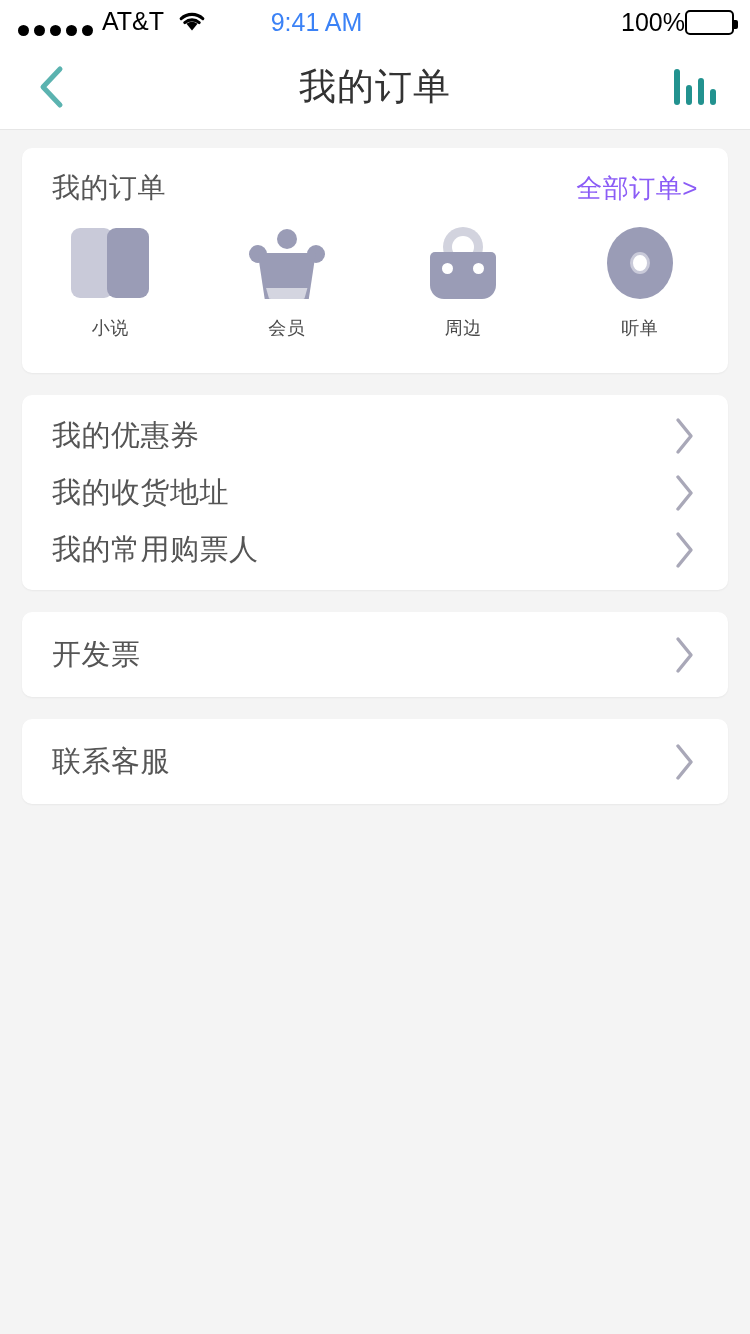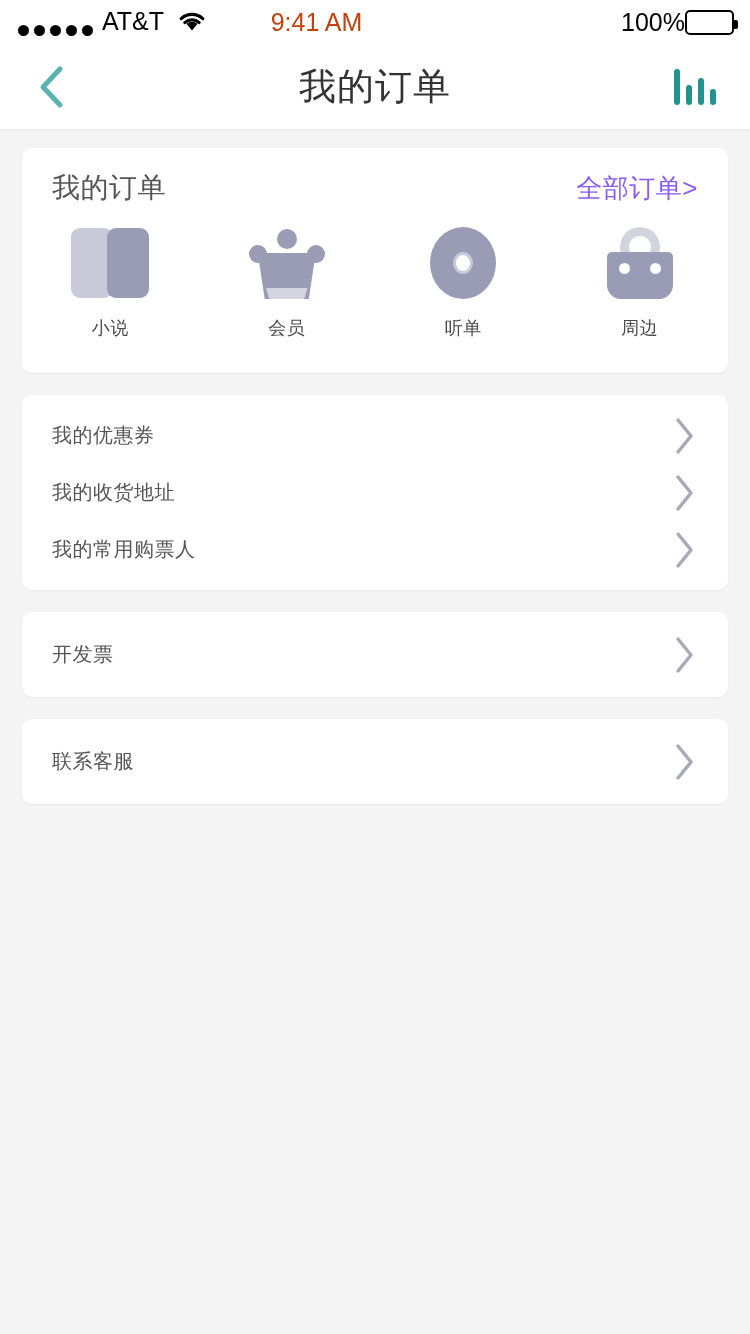--- a/index.html
+++ b/index.html
@@ -67,21 +67,21 @@
     margin-left: 4px;
     display: block;
   }
 
   .status-time {
     position: absolute;
     left: 0;
     width: 633px;
     text-align: center;
     font-size: 25px;
-    color: #c2410c;
+    color: #3b82f6;
     line-height: 1;
     letter-spacing: 0px;
   }
 
   .status-right {
     position: absolute;
     right: 16px;
     display: flex;
     align-items: center;
   }
@@ -352,21 +352,21 @@
   .menu-row {
     height: 57px;
     display: flex;
     align-items: center;
     justify-content: space-between;
     padding: 0 30px 0 30px;
     cursor: pointer;
   }
 
   .menu-row-label {
-    font-size: 20px;
+    font-size: 29px;
     color: #555555;
     letter-spacing: 0.5px;
   }
 
   .single-card {
     margin-top: 22px;
     padding: 14px 0;
   }
 
   .chev {
@@ -458,39 +458,39 @@
               <span class="pt pt-mid"></span>
               <span class="body"></span>
               <span class="base"></span>
             </span>
           </span>
           <span class="order-item-label">会员</span>
         </div>
 
         <div class="order-item">
           <span class="order-icon-wrap">
-            <span class="icon-disc">
-              <span class="hole"></span>
-            </span>
-          </span>
-          <span class="order-item-label">听单</span>
-        </div>
-
-        <div class="order-item">
-          <span class="order-icon-wrap">
             <span class="icon-bag">
               <span class="handle"></span>
               <span class="body"></span>
               <span class="dot dot-l"></span>
               <span class="dot dot-r"></span>
             </span>
           </span>
           <span class="order-item-label">周边</span>
         </div>
 
+        <div class="order-item">
+          <span class="order-icon-wrap">
+            <span class="icon-disc">
+              <span class="hole"></span>
+            </span>
+          </span>
+          <span class="order-item-label">听单</span>
+        </div>
+
       </div>
     </div>
 
     <div class="card menu-card">
 
       <div class="menu-row">
         <span class="menu-row-label">我的优惠券</span>
         <svg width="26" height="42" viewBox="0 0 26 42">
           <path d="M6 5 L19 21 L6 37" stroke="#a9a8b8" stroke-width="3.4" fill="none" stroke-linecap="round" stroke-linejoin="round"></path>
         </svg>

